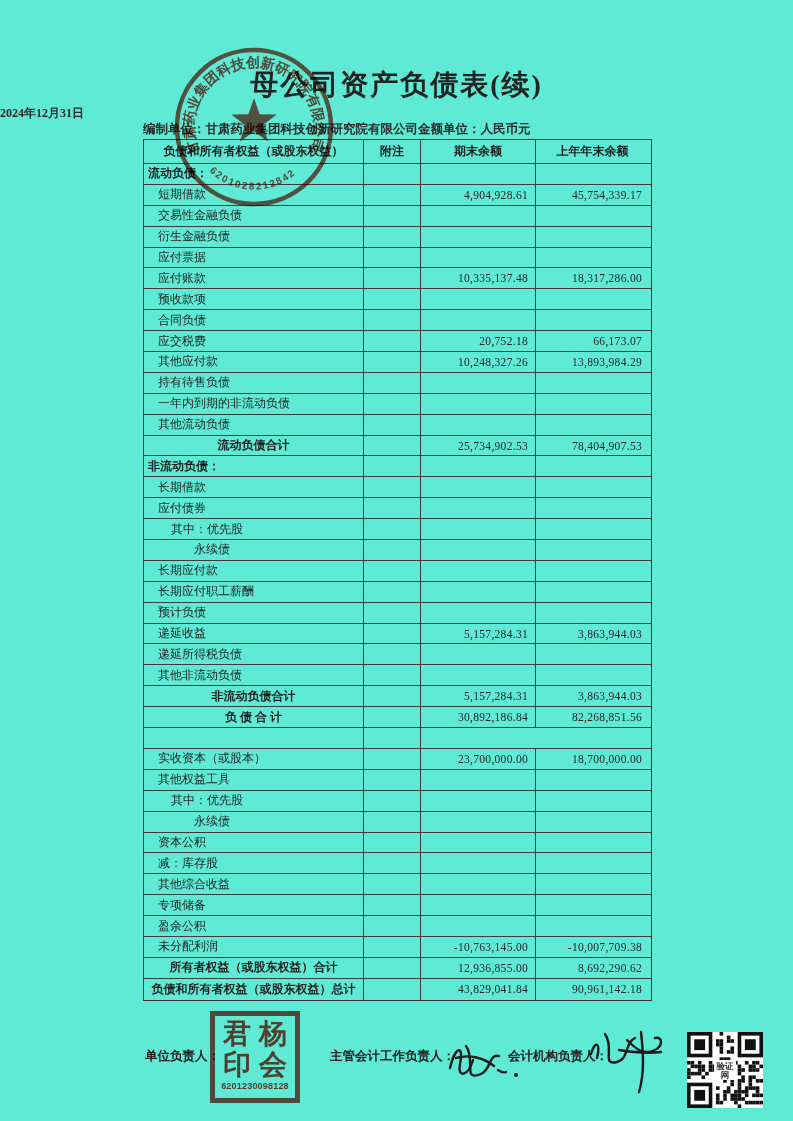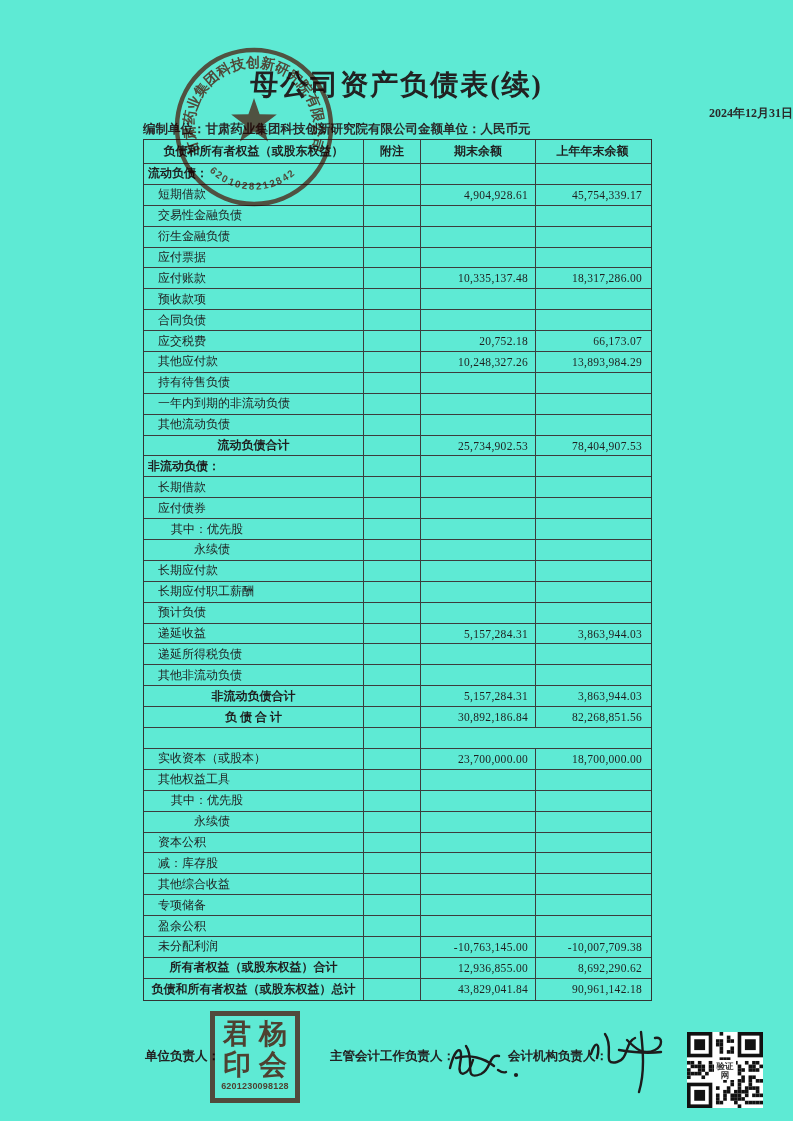--- a/index.html
+++ b/index.html
@@ -1,21 +1,21 @@
 <!DOCTYPE html>
 <html><head>
 <meta charset="utf-8">
 <style>
   html,body{margin:0;padding:0;background:#e8e8e8;}
   .page{position:relative;width:793px;height:1121px;background:#5eead4;margin:0 auto;overflow:hidden;
         font-family:"Liberation Serif","DejaVu Serif",serif;color:#1f1f1f;}
   
   .title{position:absolute;top:66px;left:0;width:100%;text-align:center;
          font-size:28px;font-weight:600;letter-spacing:2px;color:#222;}
-  .subdate{position:absolute;top:105px;left:0;width:100%;text-align:right;
+  .subdate{position:absolute;top:105px;left:0;width:100%;text-align:left;
          font-size:12px;font-weight:600;color:#2a2a2a;}
   .metaline{position:absolute;top:121px;left:143px;width:512px;display:flex;
          justify-content:flex-start;font-size:12.5px;font-weight:600;color:#2a2a2a;}
   
   .bstable{position:absolute;left:143px;top:139px;width:507px;border:1.6px solid #333;
            box-sizing:content-box;background:transparent;}
   .trow{display:grid;grid-template-columns:220px 57px 115px 113px;height:20.9px;
         border-bottom:1px solid #3c3c3c;box-sizing:border-box;}
   .trow:last-child{border-bottom:none;font-family:Liberation Serif, serif;}
   .thead-row{height:24px;font-weight:600;}

